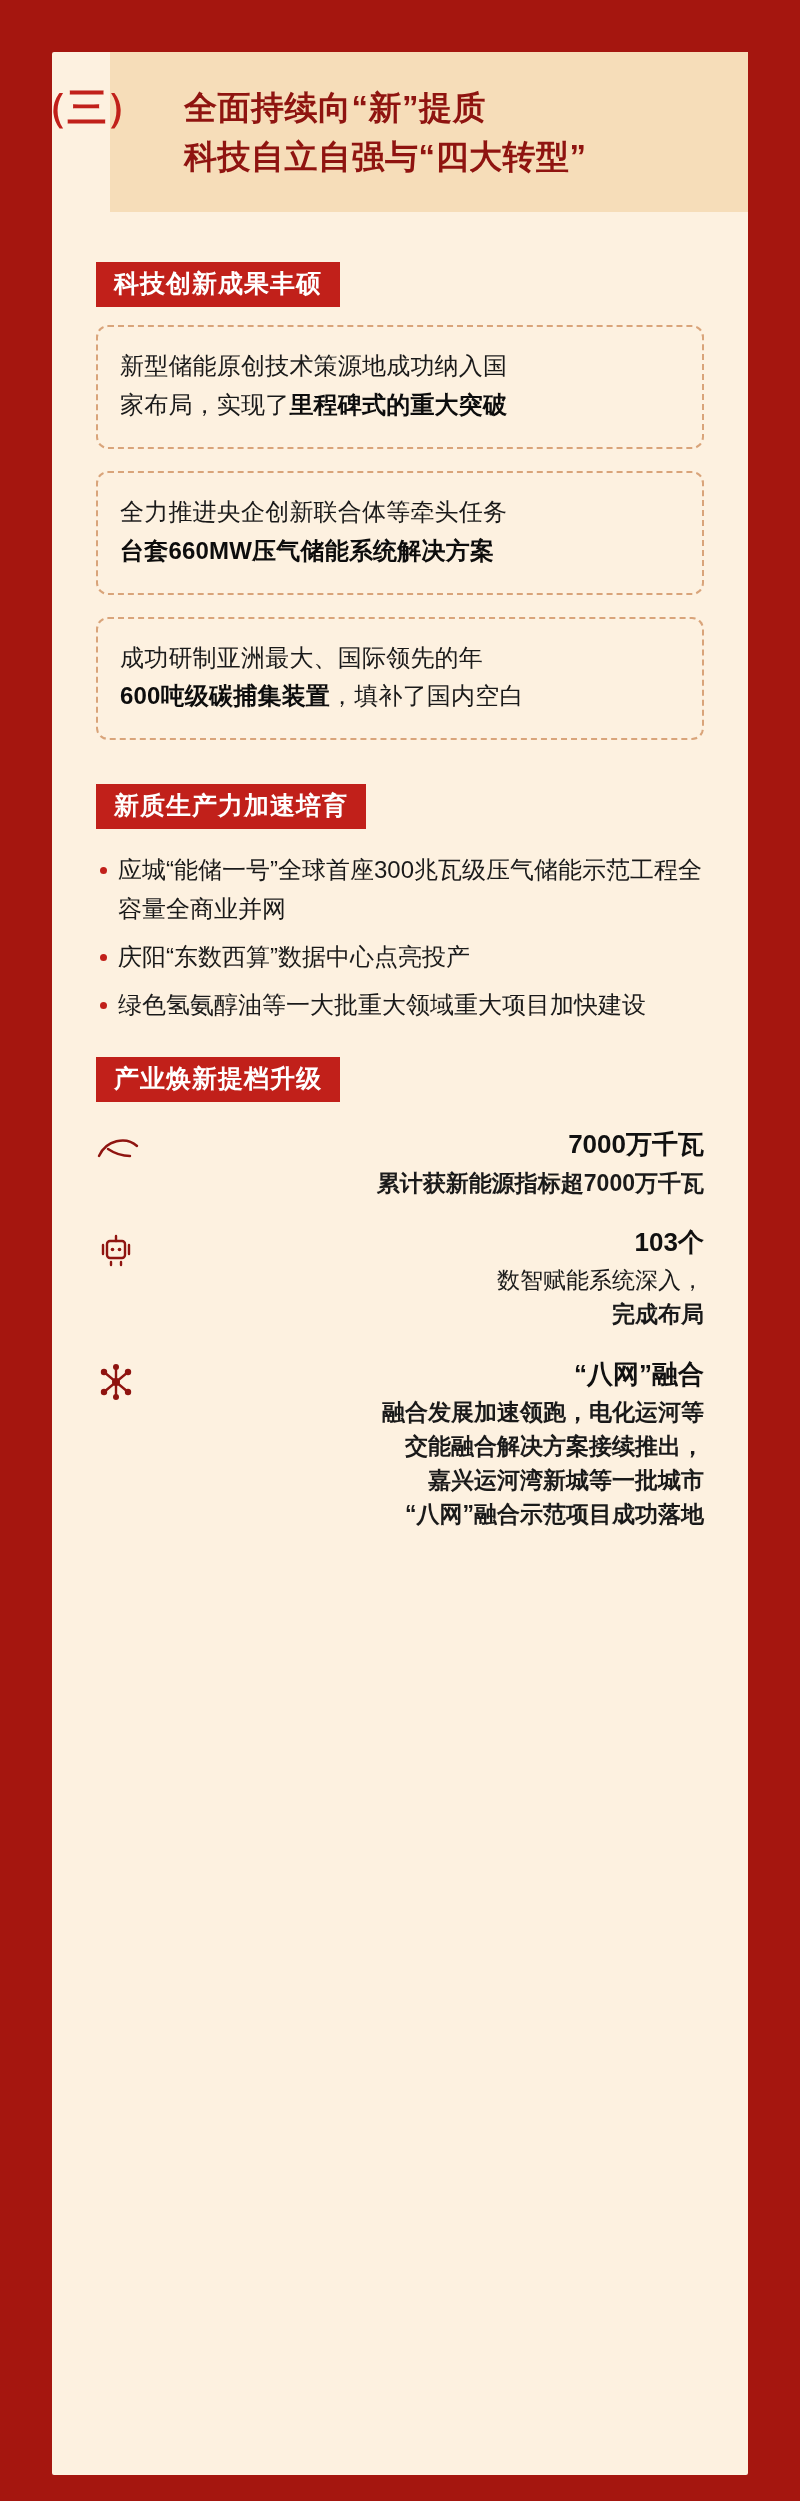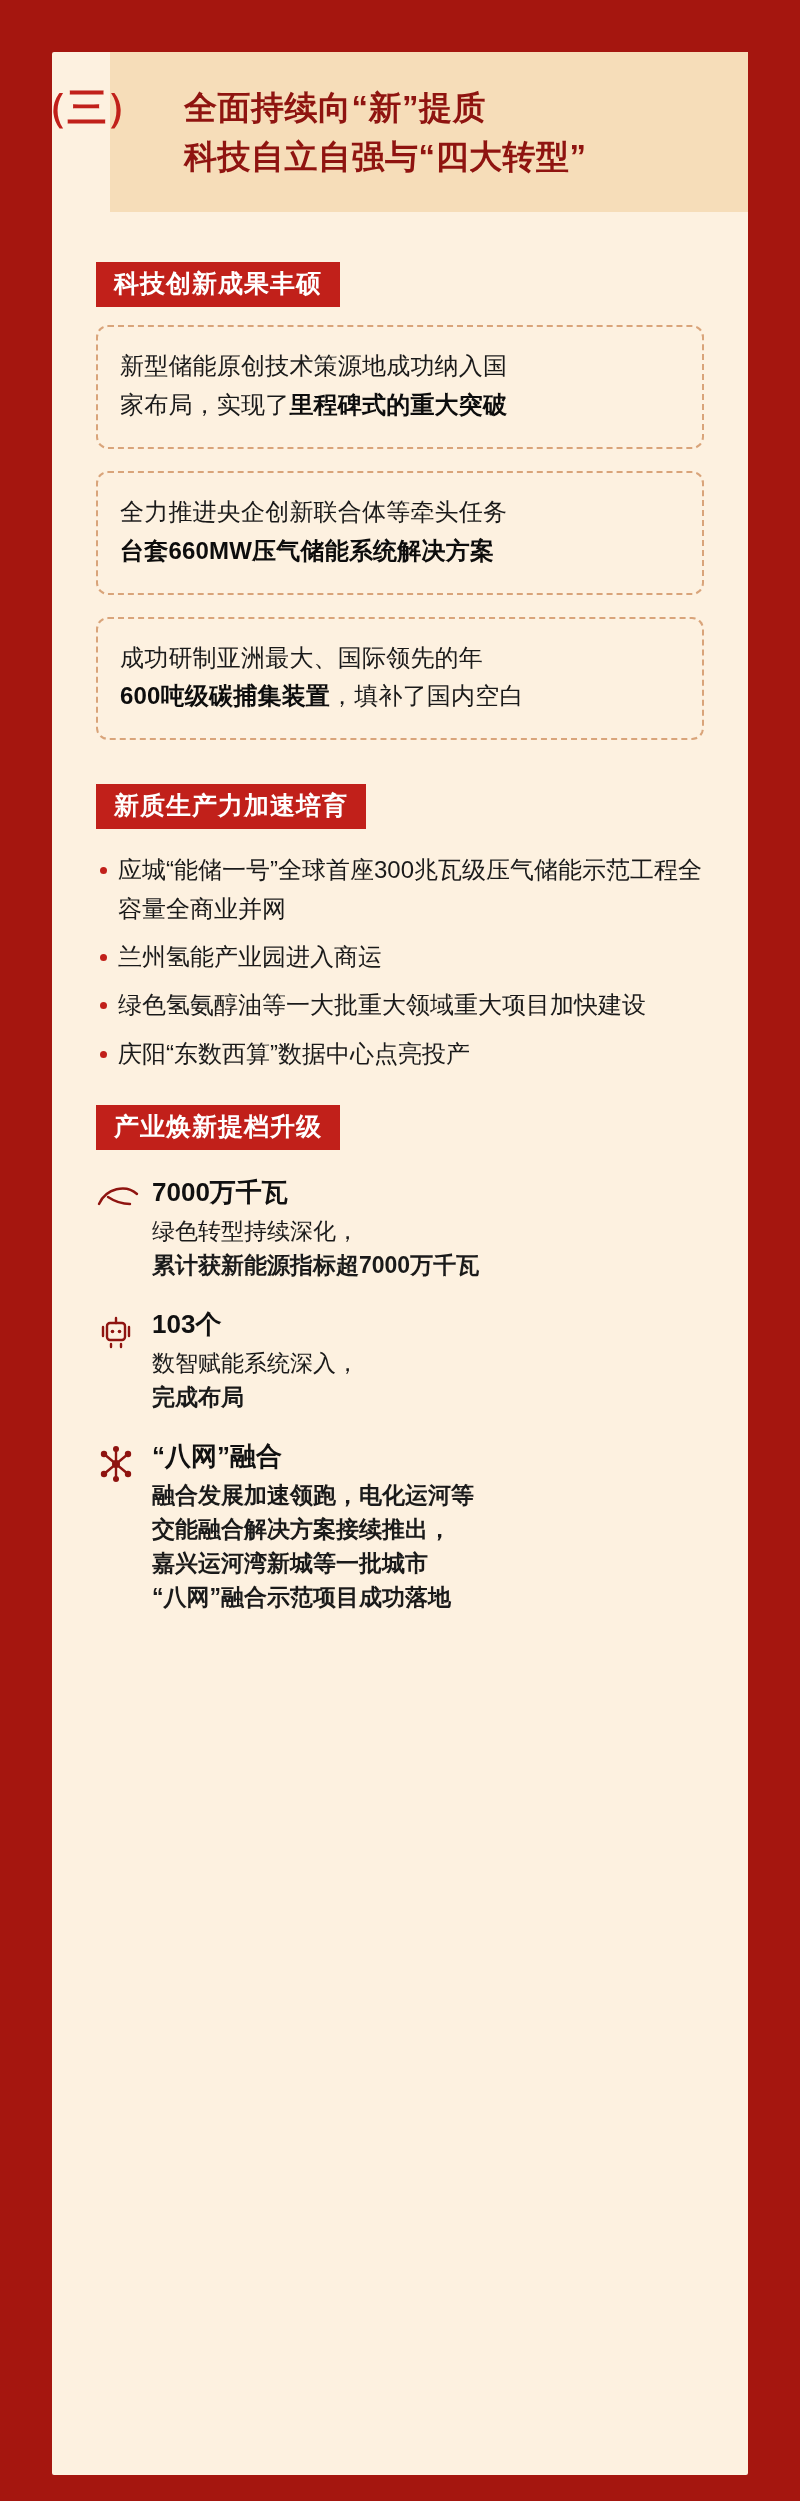--- a/index.html
+++ b/index.html
@@ -132,21 +132,21 @@
     display: flex;
     align-items: flex-start;
     margin-bottom: 26px;
   }
   .iblock .ico {
     width: 56px;
     min-width: 56px;
     padding-top: 4px;
     color: #8f1410;
   }
-  .iblock .ibody { flex: 1; }
+  .iblock .ibody { flex: 1; text-align: right; }
   .iblock .ihead {
     font-size: 26px;
     font-weight: bold;
     color: #111;
     margin-bottom: 4px;
     line-height: 1.3;
   }
   .iblock .iline {
     font-size: 23px;
     line-height: 1.48;
@@ -188,40 +188,38 @@
     <div class="card">
       <div><span>成功研制亚洲最大、国际领先的年</span></div>
       <div><b>600吨级碳捕集装置</b><span>，填补了国内空白</span></div>
     </div>
 
     
     <div class="tag">新质生产力加速培育</div>
 
     <ul class="bullets">
       <li>应城“能储一号”全球首座300兆瓦级压气储能示范工程全容量全商业并网</li>
-      <li>兰州氢能产业园进入商运</li>
+      <li>庆阳“东数西算”数据中心点亮投产</li>
       <li>绿色氢氨醇油等一大批重大领域重大项目加快建设</li>
-      <li>庆阳“东数西算”数据中心点亮投产</li>
     </ul>
 
     
     <div class="tag">产业焕新提档升级</div>
 
     <div class="spacer"></div>
 
     <div class="iblock">
       <div class="ico">
         <svg width="44" height="36" viewBox="0 0 44 36" fill="none" stroke="#8f1410" stroke-width="2.4" stroke-linecap="round">
           <path d="M3 24 C10 8, 30 4, 41 14"></path>
           <path d="M12 17 C18 21, 26 24, 34 24"></path>
         </svg>
       </div>
       <div class="ibody">
         <div class="ihead">7000万千瓦</div>
-        <div class="iline">绿色转型持续深化，</div>
         <div class="iline bold">累计获新能源指标超7000万千瓦</div>
       </div>
     </div>
 
     <div class="iblock">
       <div class="ico">
         <svg width="40" height="40" viewBox="0 0 40 40" fill="none" stroke="#8f1410" stroke-width="2.4" stroke-linecap="round">
           <rect x="11" y="11" width="18" height="17" rx="3"></rect>
           <circle cx="16.5" cy="19.5" r="1.8" fill="#8f1410" stroke="none"></circle>
           <circle cx="23.5" cy="19.5" r="1.8" fill="#8f1410" stroke="none"></circle>

